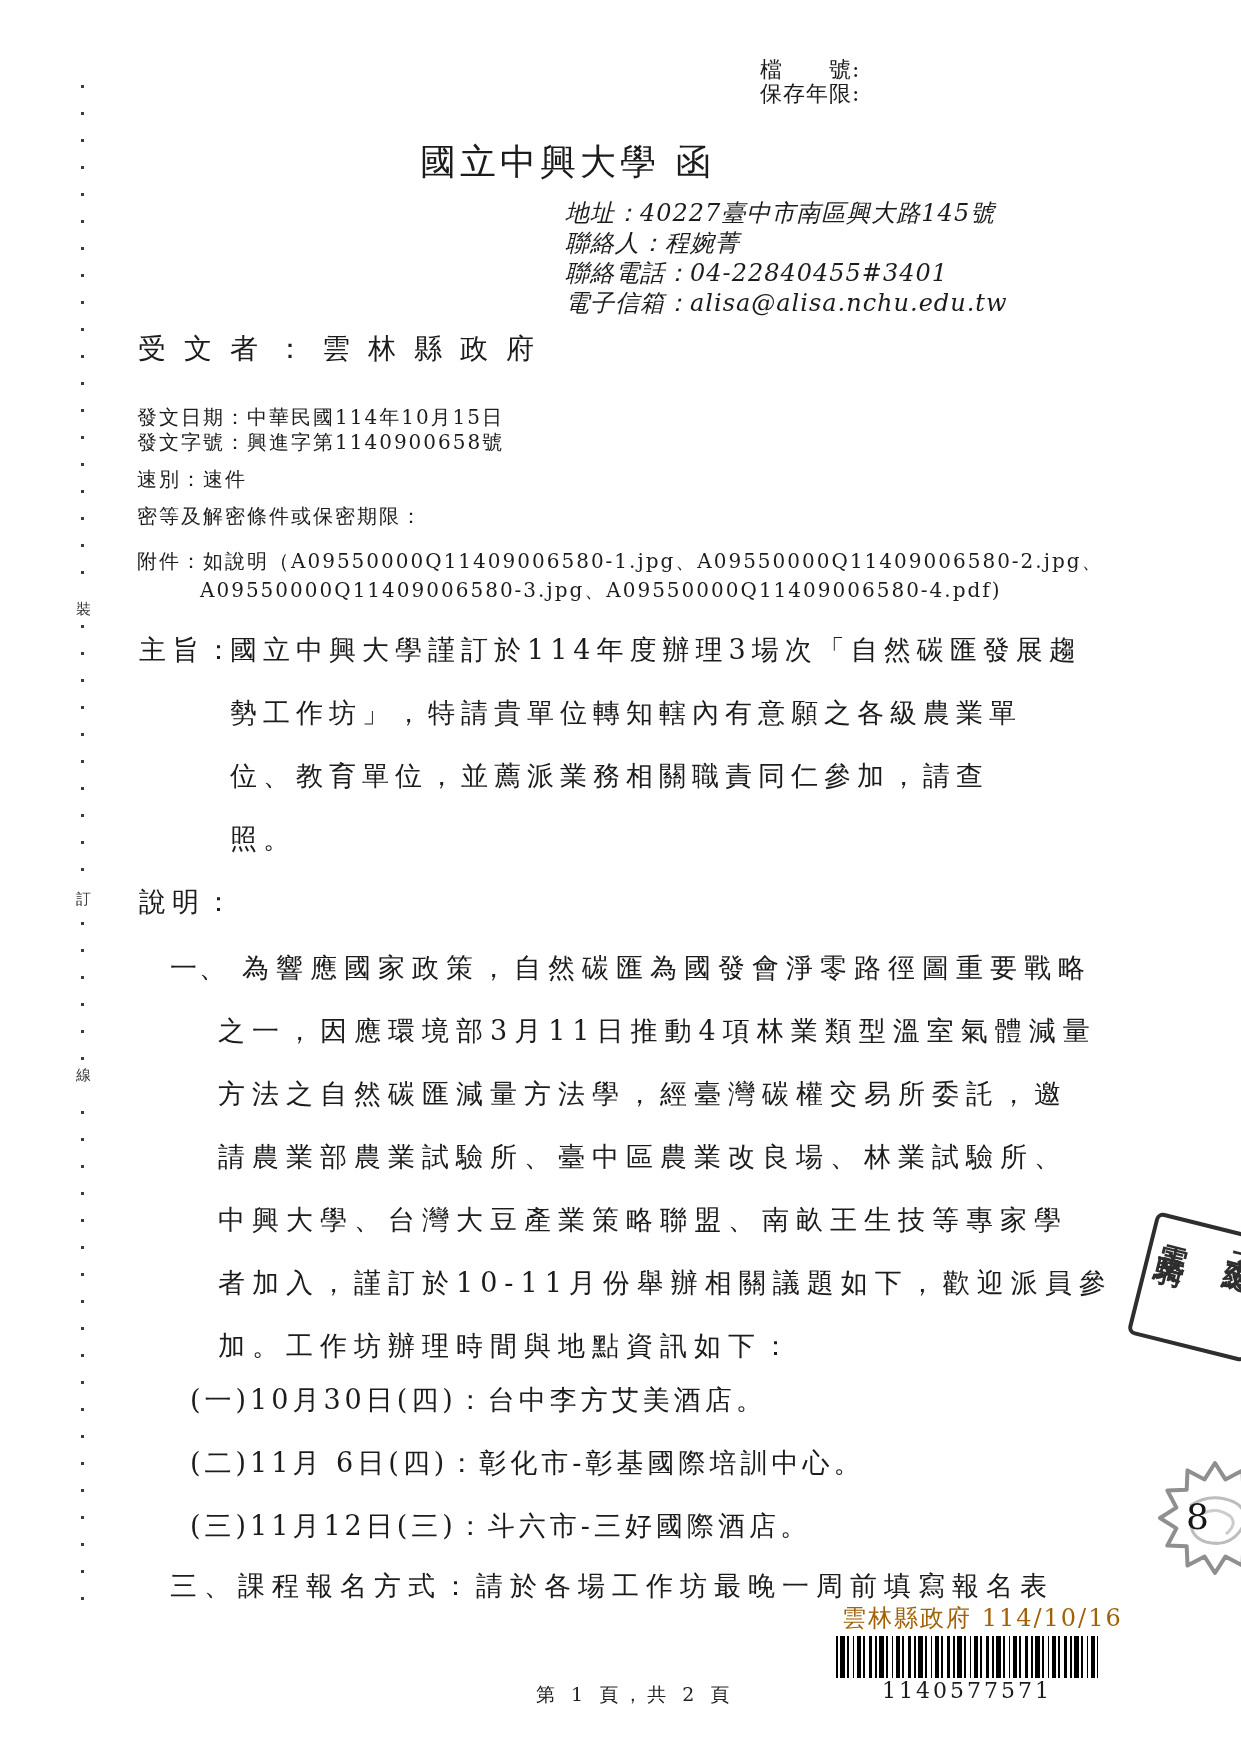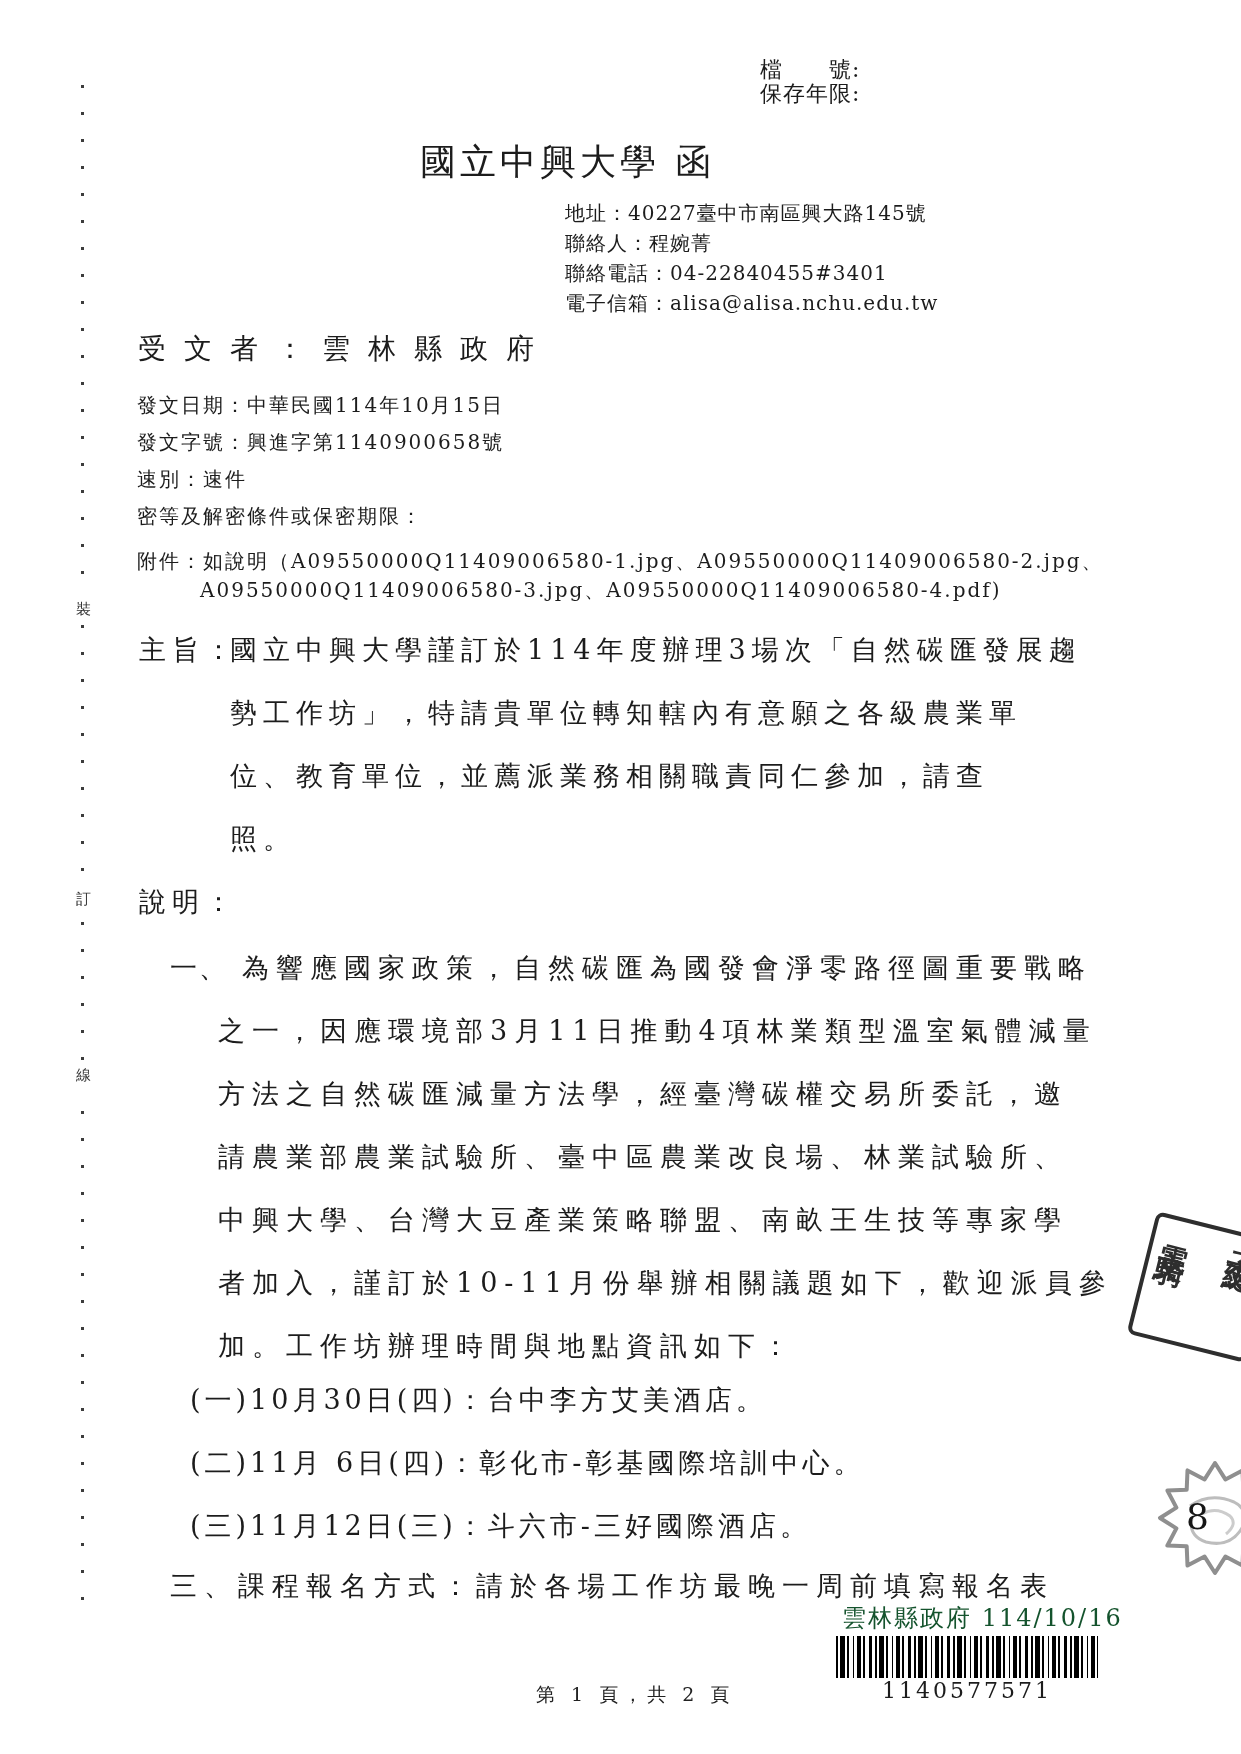--- a/index.html
+++ b/index.html
@@ -11,37 +11,37 @@
     overflow:hidden;
     font-family:"DejaVu Serif","Liberation Serif",serif;
     color:#1c1c1c;
   }
   .abs{position:absolute;white-space:pre;}
   
   .hdr-line{font-size:22px;letter-spacing:1px;line-height:24px;}
   
   .doc-title{font-size:36px;letter-spacing:4px;font-weight:500;}
   
-  .sender-line{font-size:20px;letter-spacing:1px;line-height:30px;}
+  .sender-line{font-size:24px;letter-spacing:1px;line-height:30px;font-style:italic;}
   
   .recipient{font-size:28px;letter-spacing:18px;}
   
   .meta-line{font-size:20px;letter-spacing:2px;}
   
   .big{font-size:27px;letter-spacing:6px;}
   .body-line{font-size:27px;letter-spacing:7px;}
   .sub-item{font-size:27px;letter-spacing:4px;}
   
   .dotline{
     position:absolute;left:81px;top:85px;width:3px;height:1515px;
     background:repeating-linear-gradient(180deg,#3c3c3c 0 3px,transparent 3px 27px);
   }
   .bind-char{font-size:15px;background:#fff;padding:4px 0;left:76px;color:#333;}
   
-  .receipt-text{font-size:24px;letter-spacing:2px;color:#14532d;}
+  .receipt-text{font-size:24px;letter-spacing:2px;color:#a16207;}
   .barcode{
     position:absolute;left:836px;top:1636px;width:262px;height:42px;
     background:repeating-linear-gradient(90deg,
       #000 0 2px,#fff 2px 4px,#000 4px 9px,#fff 9px 11px,
       #000 11px 13px,#fff 13px 17px,#000 17px 18px,#fff 18px 21px,
       #000 21px 25px,#fff 25px 27px,#000 27px 29px,#fff 29px 33px,
       #000 33px 36px,#fff 36px 39px);
   }
   .barcode-num{left:836px;top:1678px;width:262px;text-align:center;font-size:22px;letter-spacing:3px;}
   .page-info{font-size:19px;letter-spacing:5px;color:#222;}
@@ -78,21 +78,21 @@
 
   <div class="abs doc-title" style="left:420px;top:138px;">國立中興大學 函</div>
 
   <div class="abs sender-line" style="left:565px;top:198px;">地址：40227臺中市南區興大路145號</div>
   <div class="abs sender-line" style="left:565px;top:228px;">聯絡人：程婉菁</div>
   <div class="abs sender-line" style="left:565px;top:258px;">聯絡電話：04-22840455#3401</div>
   <div class="abs sender-line" style="left:565px;top:288px;">電子信箱：alisa@alisa.nchu.edu.tw</div>
 
   <div class="abs recipient" style="left:138px;top:330px;">受文者：雲林縣政府</div>
 
-  <div class="abs meta-line" style="left:137px;top:392px;">發文日期：中華民國114年10月15日</div>
+  <div class="abs meta-line" style="left:137px;top:404px;">發文日期：中華民國114年10月15日</div>
   <div class="abs meta-line" style="left:137px;top:429px;">發文字號：興進字第1140900658號</div>
   <div class="abs meta-line" style="left:137px;top:466px;">速別：速件</div>
   <div class="abs meta-line" style="left:137px;top:503px;">密等及解密條件或保密期限：</div>
   <div class="abs meta-line" style="left:137px;top:540px;margin-top:8px;">附件：如說明（A09550000Q11409006580-1.jpg、A09550000Q11409006580-2.jpg、</div>
   <div class="abs meta-line" style="left:200px;top:577px;text-align:right;">A09550000Q11409006580-3.jpg、A09550000Q11409006580-4.pdf)</div>
 
   <div class="abs big" style="left:139px;top:632px;">主旨：</div>
   <div class="abs big" style="left:230px;top:632px;">國立中興大學謹訂於114年度辦理3場次「自然碳匯發展趨</div>
   <div class="abs big" style="left:230px;top:695px;">勢工作坊」，特請貴單位轉知轄內有意願之各級農業單</div>
   <div class="abs big" style="left:230px;top:758px;">位、教育單位，並薦派業務相關職責同仁參加，請查</div>

